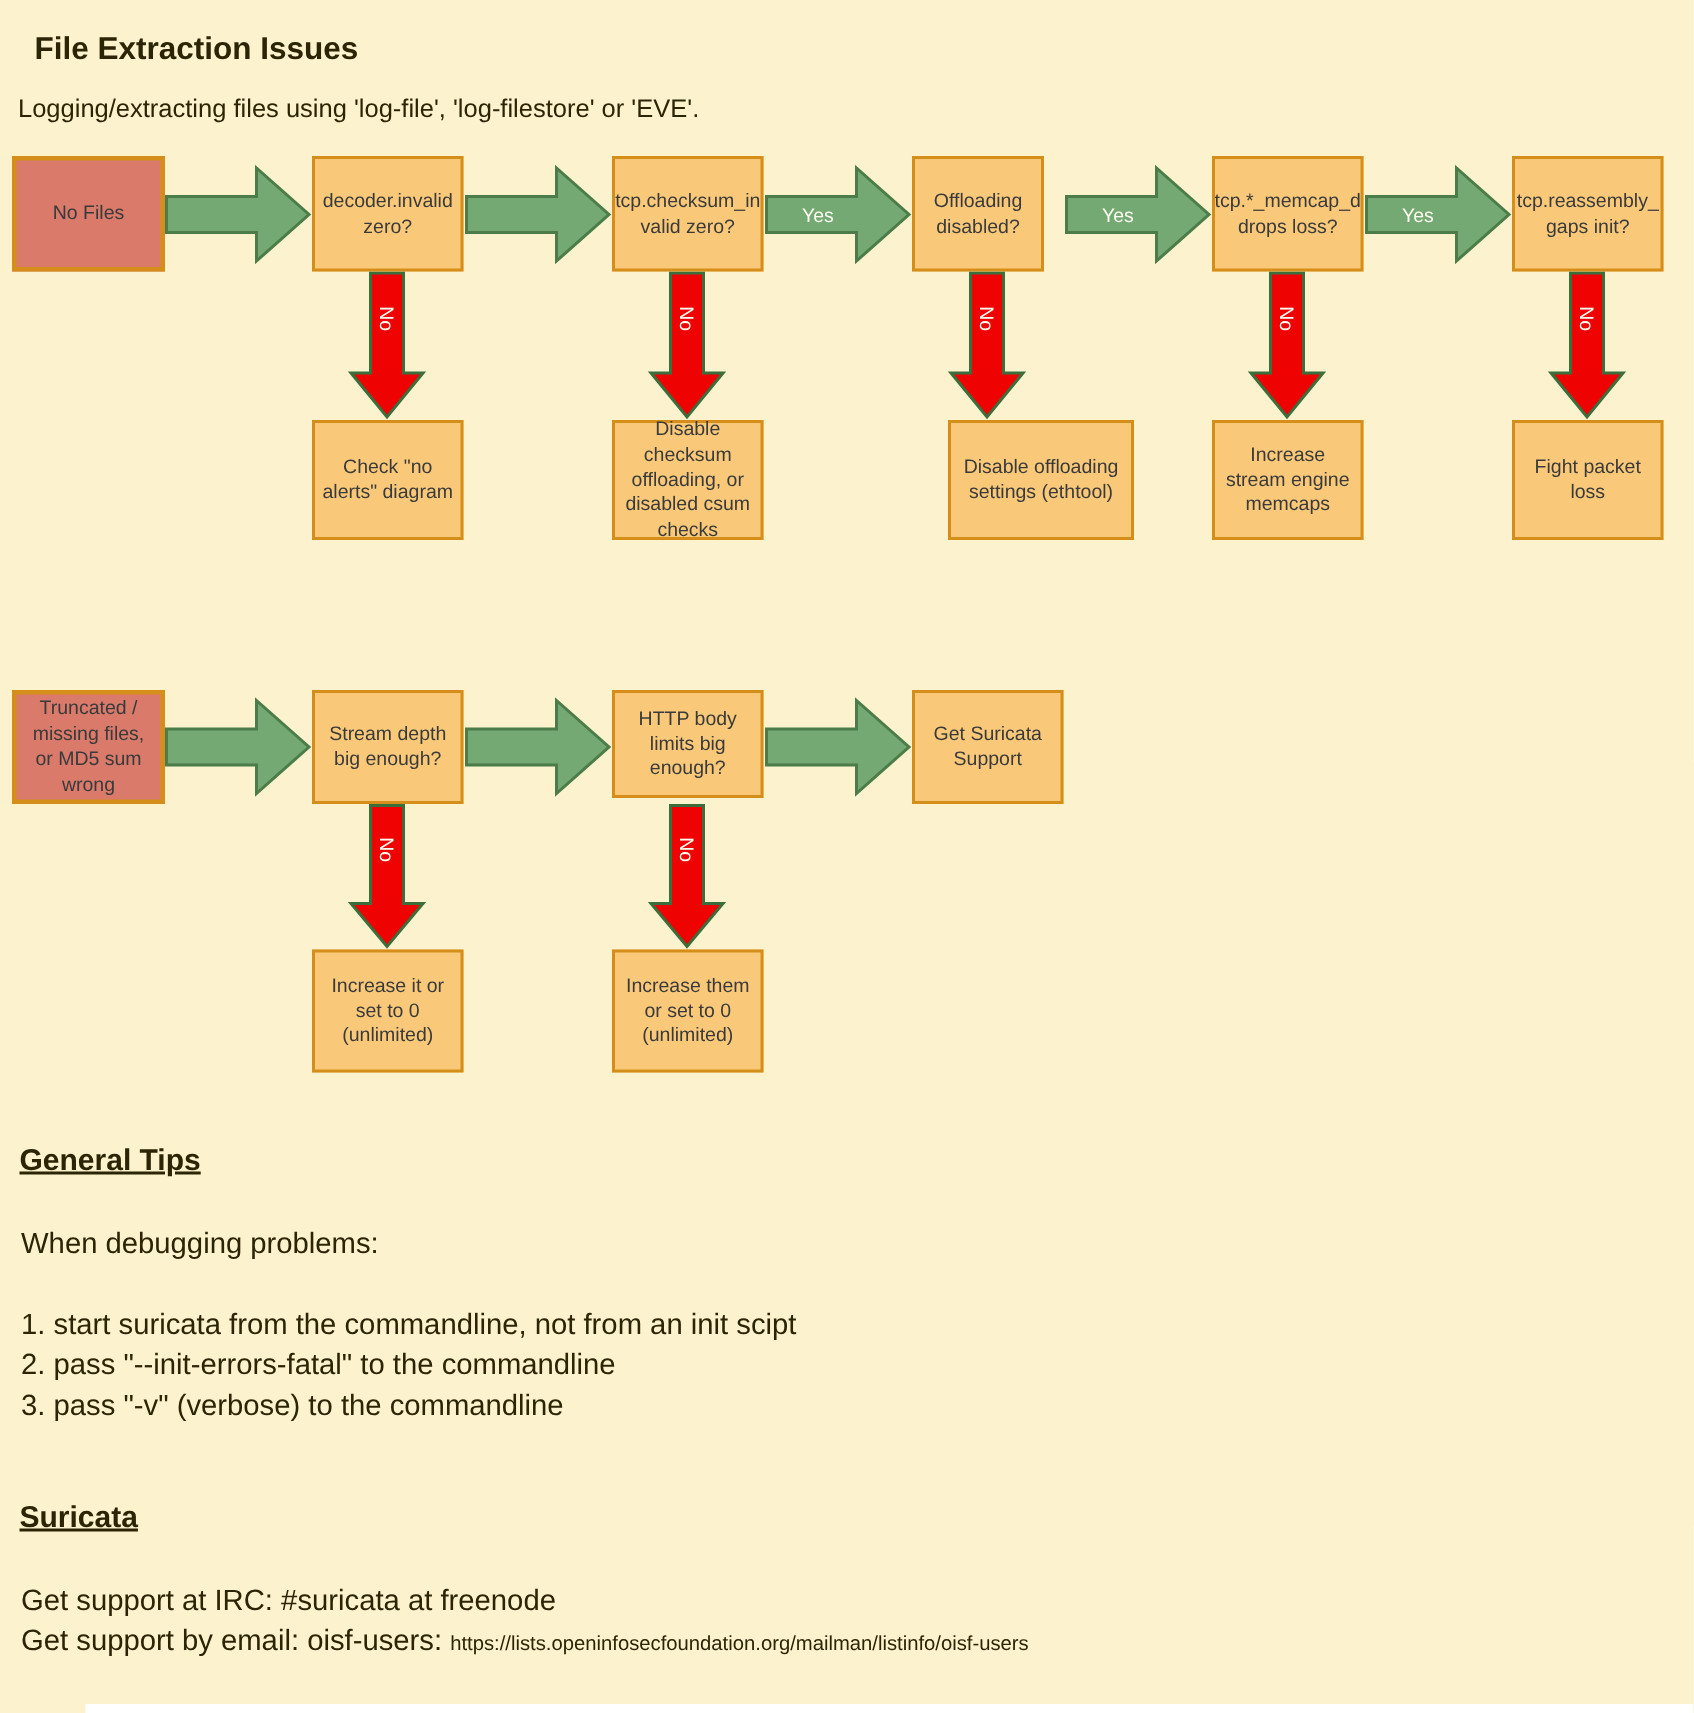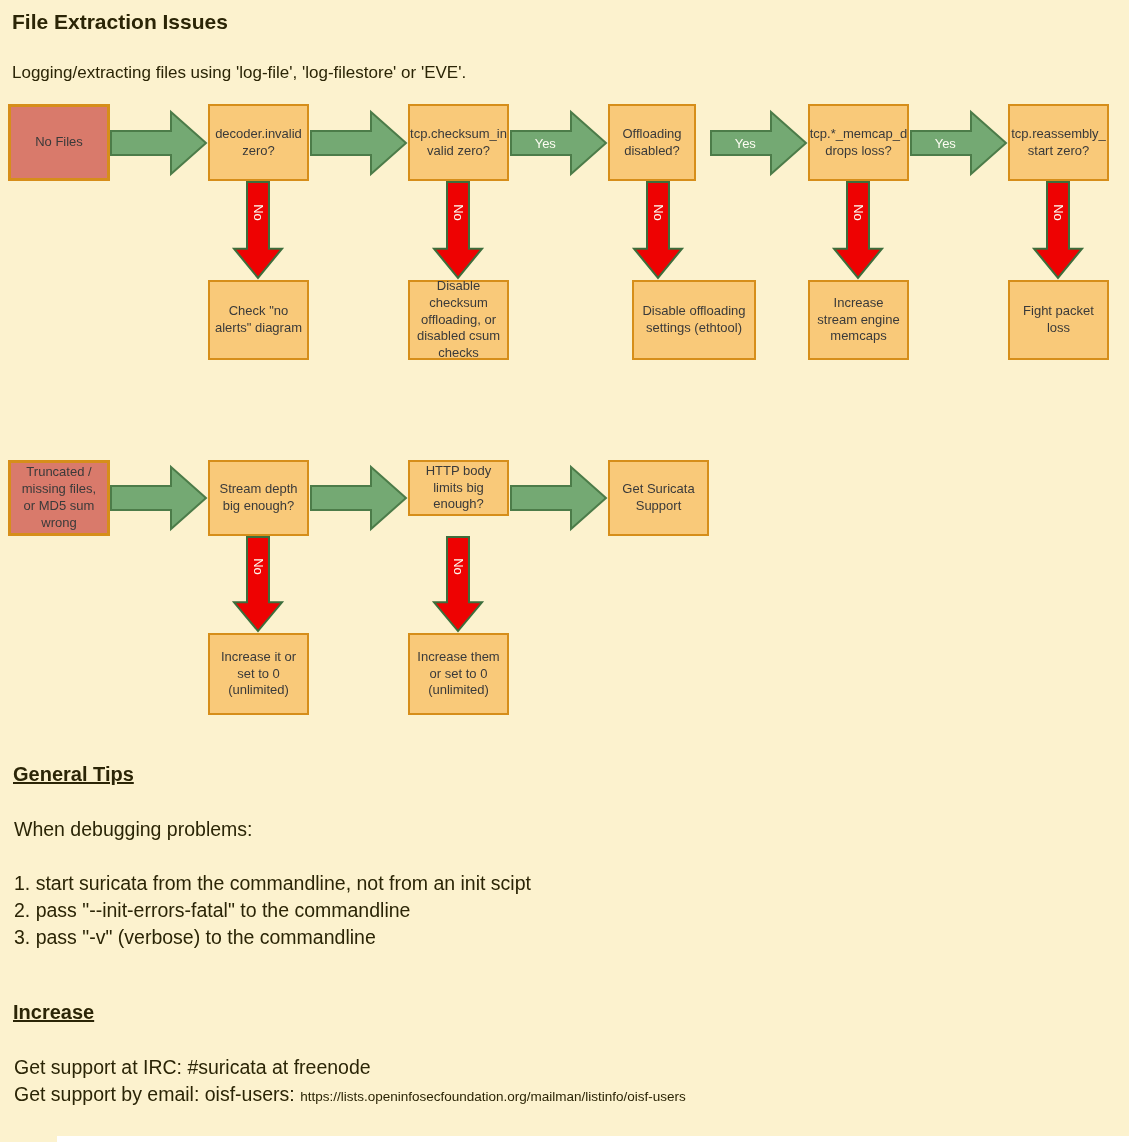--- a/index.html
+++ b/index.html
@@ -9,21 +9,21 @@
   }
   .page {
     position:relative;
     width:1129px; height:1142px;
     background:#FCF2CE;
     overflow:hidden;
     color:#2B2506;
   }
   .page-title {
     position:absolute; left:12px; top:10px;
-    font-size:21px; font-weight:bold; margin:0;
+    font-size:21px; font-weight:bold; margin:11px;
     color:#2B2506;
   }
   .subtitle {
     position:absolute; left:12px; top:63px;
     font-size:17px; color:#2B2506;
   }
   .box {
     position:absolute;
     box-sizing:border-box;
     background:#F9C979;
@@ -78,21 +78,21 @@
 
   <h1 class="page-title">File Extraction Issues</h1>
   <div class="subtitle">Logging/extracting files using 'log-file', 'log-filestore' or 'EVE'.</div>
 
   <div class="box start" style="left:8px;top:104px;width:102px;height:77px">No Files</div>
 
   <div class="box" style="left:208px;top:104px;width:101px;height:77px">decoder.invalid zero?</div>
   <div class="box" style="left:408px;top:104px;width:101px;height:77px">tcp.checksum_in valid zero?</div>
   <div class="box" style="left:608px;top:104px;width:88px;height:77px">Offloading disabled?</div>
   <div class="box" style="left:808px;top:104px;width:101px;height:77px">tcp.*_memcap_d drops loss?</div>
-  <div class="box" style="left:1008px;top:104px;width:101px;height:77px">tcp.reassembly_ start zero?</div>
+  <div class="box" style="left:1008px;top:104px;width:101px;height:77px">tcp.reassembly_ gaps init?</div>
 
   <div class="harrow" style="left:110px;top:105px">
     <svg viewBox="0 0 98 76" preserveAspectRatio="none">
       <polygon points="1,26 61,26 61,7 96,38 61,69 61,50 1,50" fill="#74A973" stroke="#4C7C49" stroke-width="2"></polygon>
     </svg>
   </div>
   <div class="harrow" style="left:310px;top:105px">
     <svg viewBox="0 0 98 76" preserveAspectRatio="none">
       <polygon points="1,26 61,26 61,7 96,38 61,69 61,50 1,50" fill="#74A973" stroke="#4C7C49" stroke-width="2"></polygon>
     </svg>
@@ -148,21 +148,21 @@
   </div>
 
   <div class="box" style="left:208px;top:280px;width:101px;height:80px">Check "no alerts" diagram</div>
   <div class="box" style="left:408px;top:280px;width:101px;height:80px">Disable checksum offloading, or disabled csum checks</div>
   <div class="box" style="left:632px;top:280px;width:124px;height:80px">Disable offloading settings (ethtool)</div>
   <div class="box" style="left:808px;top:280px;width:101px;height:80px">Increase stream engine memcaps</div>
   <div class="box" style="left:1008px;top:280px;width:101px;height:80px">Fight packet loss</div>
 
   <div class="box start" style="left:8px;top:460px;width:102px;height:76px">Truncated / missing files, or MD5 sum wrong</div>
   <div class="box" style="left:208px;top:460px;width:101px;height:76px">Stream depth big enough?</div>
-  <div class="box" style="left:408px;top:460px;width:101px;height:56px">HTTP body limits big enough?</div>
+  <div class="box" style="left:408px;top:460px;width:101px;height:72px">HTTP body limits big enough?</div>
   <div class="box" style="left:608px;top:460px;width:101px;height:76px">Get Suricata Support</div>
 
   <div class="harrow" style="left:110px;top:460px">
     <svg viewBox="0 0 98 76" preserveAspectRatio="none">
       <polygon points="1,26 61,26 61,7 96,38 61,69 61,50 1,50" fill="#74A973" stroke="#4C7C49" stroke-width="2"></polygon>
     </svg>
   </div>
   <div class="harrow" style="left:310px;top:460px">
     <svg viewBox="0 0 98 76" preserveAspectRatio="none">
       <polygon points="1,26 61,26 61,7 96,38 61,69 61,50 1,50" fill="#74A973" stroke="#4C7C49" stroke-width="2"></polygon>
@@ -189,21 +189,21 @@
 
   <div class="box" style="left:208px;top:633px;width:101px;height:82px">Increase it or set to 0 (unlimited)</div>
   <div class="box" style="left:408px;top:633px;width:101px;height:82px">Increase them or set to 0 (unlimited)</div>
 
   <div class="section-heading" style="top:763px">General Tips</div>
   <div class="text-line" style="top:818px">When debugging problems:</div>
   <div class="text-line" style="top:872px">1. start suricata from the commandline, not from an init scipt</div>
   <div class="text-line" style="top:899px">2. pass "--init-errors-fatal" to the commandline</div>
   <div class="text-line" style="top:926px">3. pass "-v" (verbose) to the commandline</div>
 
-  <div class="section-heading" style="top:1001px">Increase</div>
+  <div class="section-heading" style="top:1001px">Suricata</div>
   <div class="text-line" style="top:1056px">Get support at IRC: #suricata at freenode</div>
   <div class="text-line" style="top:1083px">
     <span>Get support by email: oisf-users:</span>
     <span class="url">https://lists.openinfosecfoundation.org/mailman/listinfo/oisf-users</span>
   </div>
 
   <div class="bottom-strip"></div>
 
 </div>
 

